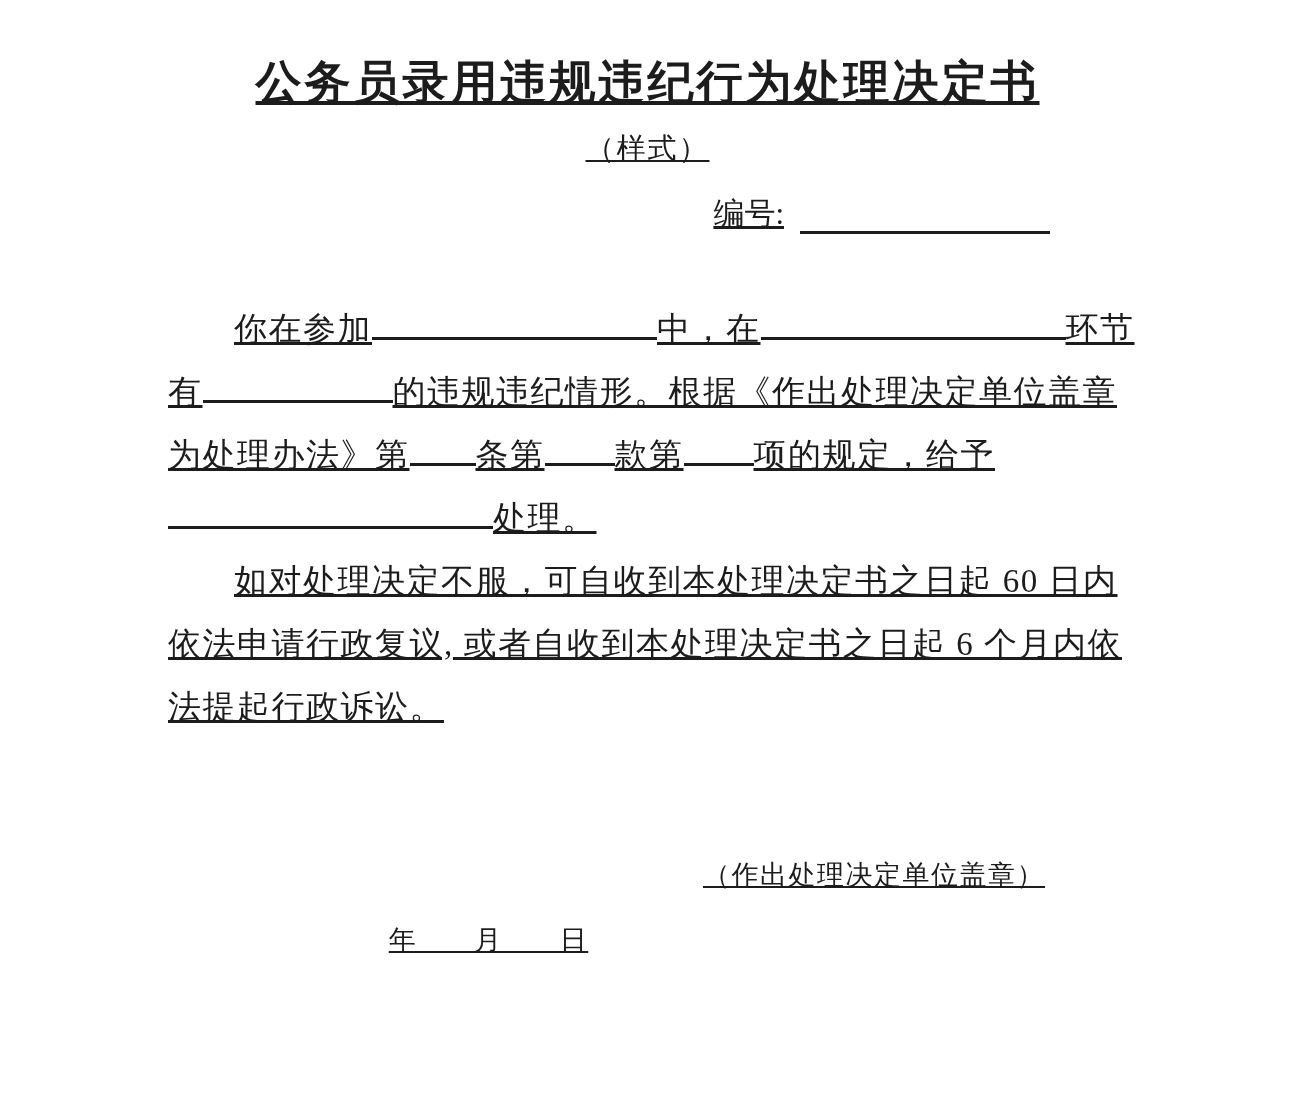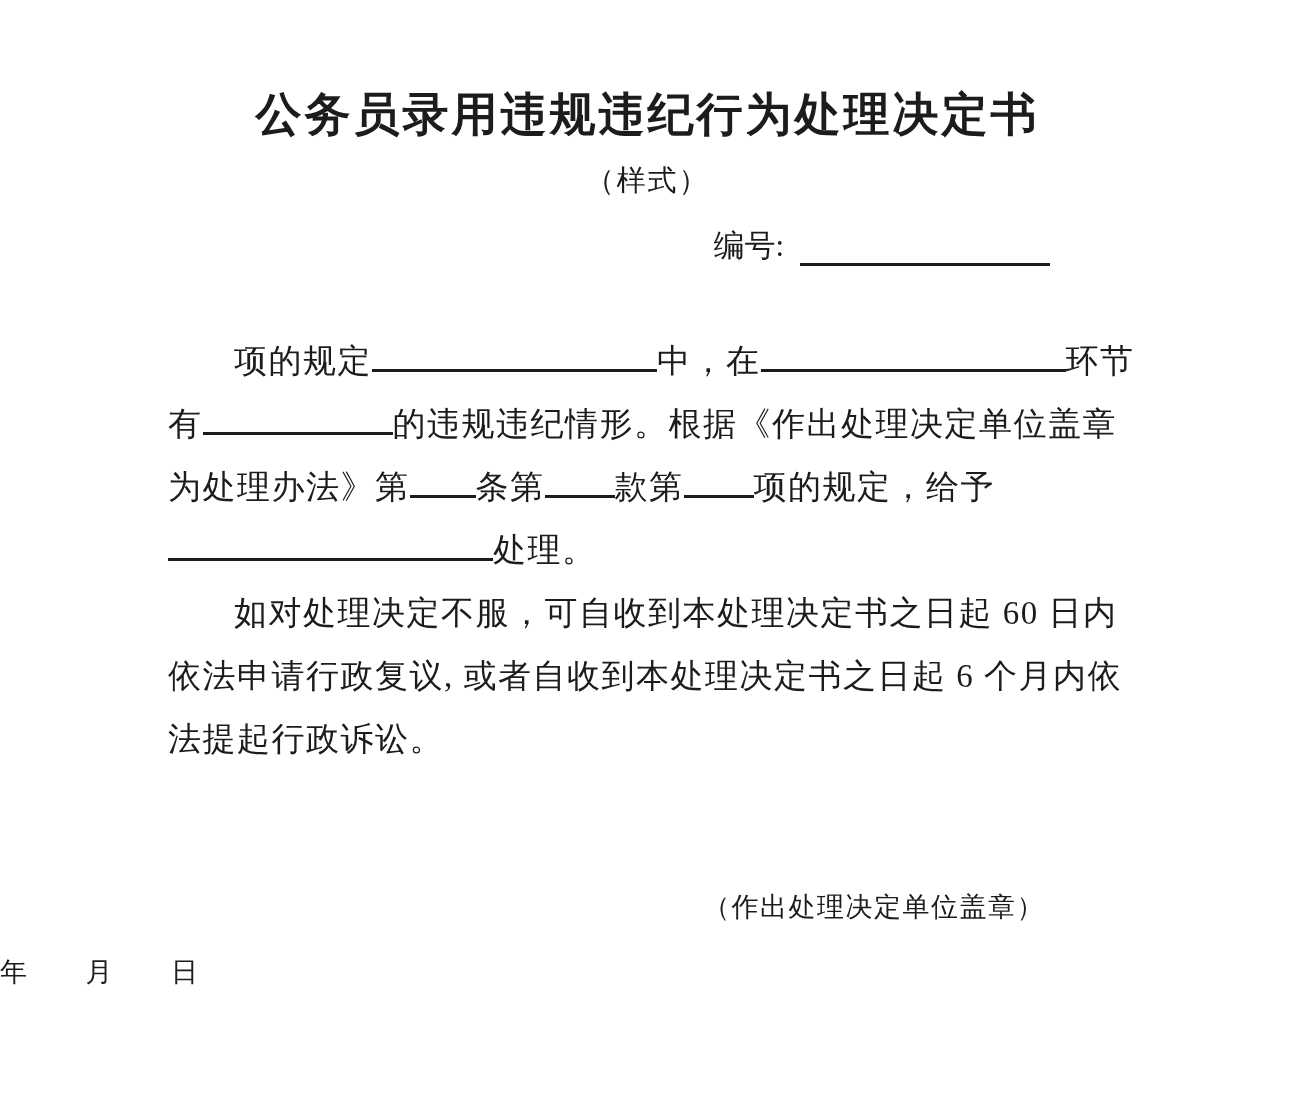--- a/index.html
+++ b/index.html
@@ -7,21 +7,22 @@
   body {
     width: 1295px;
     height: 1114px;
     font-family: "Liberation Serif", serif;
     color: #1c1c1c;
     overflow: hidden;
   }
   .page {
     width: 100%;
     height: 100%;
-    padding-top: 84px;
+    padding-top: 52px;
+    text-decoration: underline;
   }
   .title {
     text-align: center;
     font-size: 46px;
     font-weight: 700;
     letter-spacing: 3px;
     line-height: 62px;
   }
   .subtitle {
     text-align: center;
@@ -70,21 +71,21 @@
     letter-spacing: 1.5px;
     line-height: 65px;
   }
   .seal-row {
     display: flex;
     justify-content: flex-end;
     padding-right: 250px;
   }
   .date-row {
     display: flex;
-    justify-content: flex-start;
+    justify-content: center;
     padding-right: 318px;
   }
 </style>
 </head>
 <body>
 
 <div class="page">
 
   <div class="title">公务员录用违规违纪行为处理决定书</div>
 
@@ -92,21 +93,21 @@
 
   <div class="no-row">
     <span>编号:</span>
     <span class="bl"></span>
   </div>
 
   <div class="body-text">
 
 
     <div class="line indent">
-      <span>项的规定</span><span class="bl bl-exam"></span><span>中，在</span><span class="bl bl-stage"></span><span>环节</span>
+      <span>你在参加</span><span class="bl bl-exam"></span><span>中，在</span><span class="bl bl-stage"></span><span>环节</span>
     </div>
 
     <div class="line">
       <span>有</span><span class="bl bl-violation"></span><span>的违规违纪情形。根据《作出处理决定单位盖章</span>
     </div>
 
     <div class="line">
       <span>为处理办法》第</span><span class="bl bl-article"></span><span>条第</span><span class="bl bl-paragraph"></span><span>款第</span><span class="bl bl-item"></span><span>项的规定，给予</span>
     </div>
 

